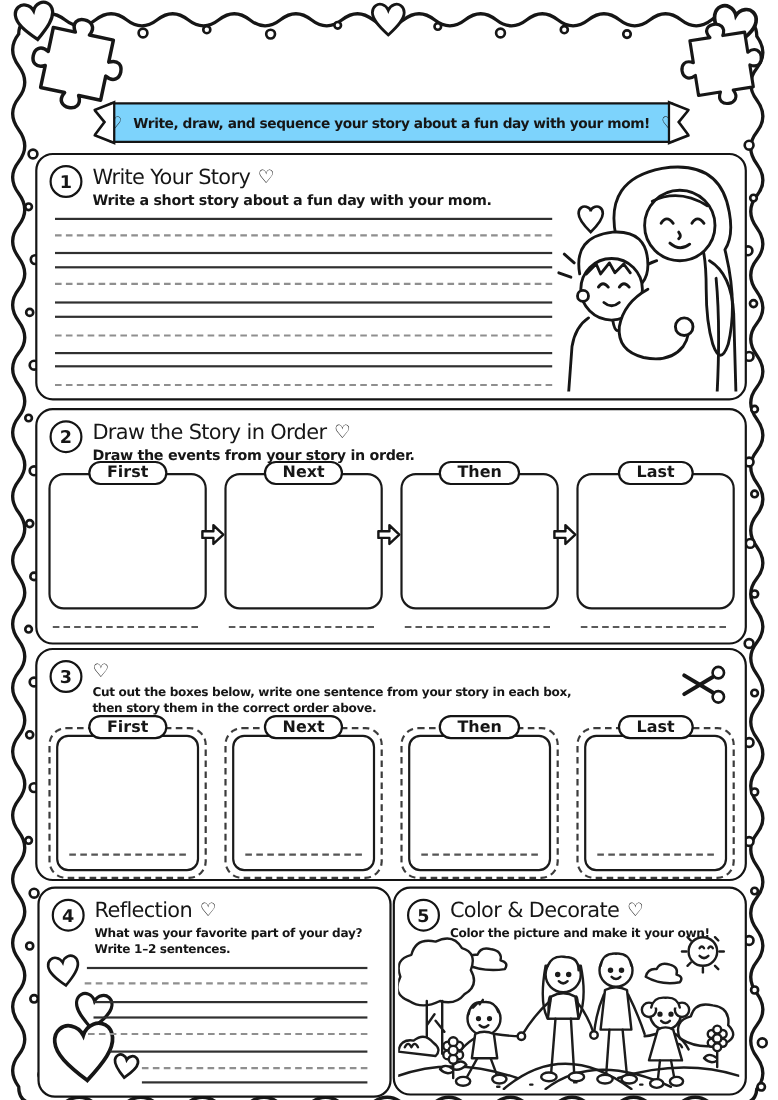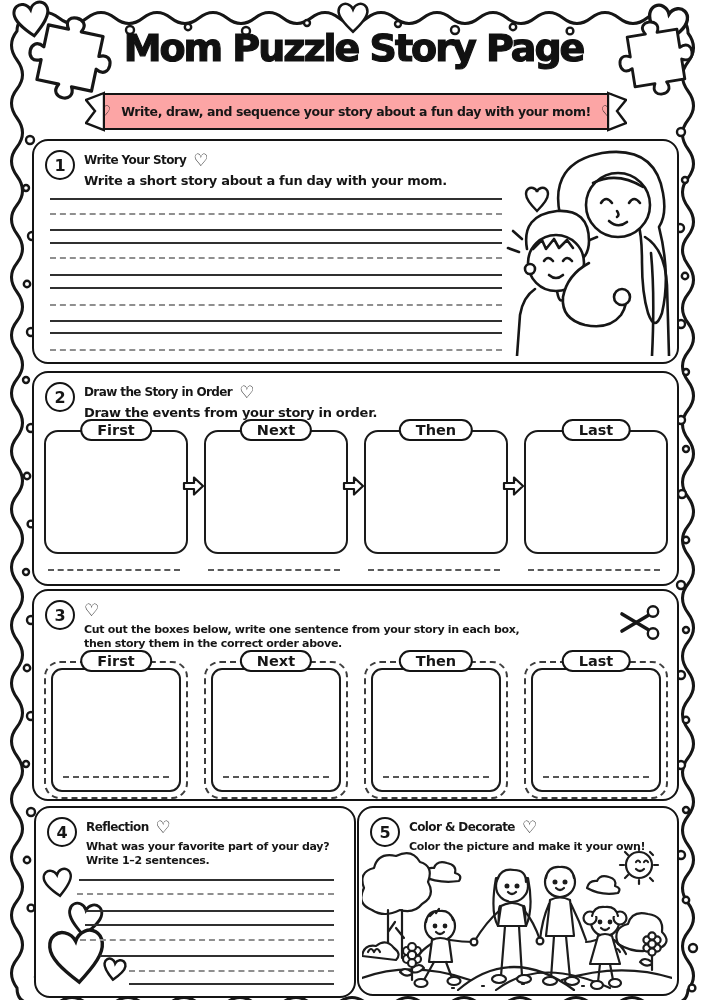--- a/index.html
+++ b/index.html
@@ -2,32 +2,32 @@
 <html><head>
 <meta charset="utf-8">
 <style>
   html,body{margin:0;padding:0;background:#fff;}
   .page{position:relative;width:707px;height:1000px;background:#fff;overflow:hidden;
         font-family:"DejaVu Sans","Liberation Sans",sans-serif;color:#161616;}
   .deco{position:absolute;left:0;top:0;pointer-events:none;}
   .title{position:absolute;left:0;top:26px;width:707px;text-align:center;
          font-size:38px;font-weight:bold;letter-spacing:-2px;color:#111;
          -webkit-text-stroke:1.2px #111;}
-  .banner{position:absolute;left:99px;top:93px;width:510px;height:33px;background:#fca5a5;
+  .banner{position:absolute;left:99px;top:93px;width:510px;height:33px;background:#7dd3fc;
           border:2.5px solid #141414;border-radius:3px;display:flex;align-items:center;
           justify-content:center;gap:10px;}
   .banner-text{font-size:12.5px;font-weight:bold;letter-spacing:-0.4px;white-space:nowrap;}
   .banner .hglyph{font-size:16px;font-weight:normal;}
   .flagend{position:absolute;top:-4px;}
   .sec{position:absolute;background:#fff;border:2.6px solid #141414;border-radius:16px;}
   .sec-head{position:absolute;left:11px;top:9px;display:flex;gap:9px;align-items:flex-start;}
   .num{width:26px;height:26px;border:2.6px solid #141414;border-radius:50%;flex:none;
        display:flex;align-items:center;justify-content:center;font-weight:bold;font-size:16px;margin-top:0px;background:#fff;}
   .h-row{display:flex;align-items:center;gap:7px;}
-  .h-title{font-size:12px;font-weight:bold;letter-spacing:-0.6px;white-space:nowrap;text-align:right;}
+  .h-title{font-size:19px;font-weight:normal;letter-spacing:-0.6px;white-space:nowrap;text-align:right;}
   .h-heart{font-size:17px;}
   .h-sub{font-size:13px;font-weight:bold;letter-spacing:-0.3px;margin-top:3px;white-space:nowrap;}
   .h-sub.small{font-size:11px;}
   .wline{position:absolute;height:0;border-top:2px solid #303030;}
   .wline.dash{border-top:2px dashed #8f8f8f;}
   .dbox{position:absolute;width:140px;height:120px;border:2.6px solid #1a1a1a;border-radius:14px;background:#fff;}
   .pill{position:absolute;top:-13px;left:50%;transform:translateX(-50%);background:#fff;
         border:2.5px solid #141414;border-radius:14px;padding:1px 15px;font-size:14.5px;
         font-weight:bold;white-space:nowrap;z-index:2;}
   .under{position:absolute;width:132px;height:0;border-top:2.5px dashed #5a5a5a;}
@@ -107,21 +107,20 @@
       <circle cx="693" cy="948" r="4"></circle>
         <circle cx="692" cy="988" r="3.4"></circle>
     </g>
     <use href="#heartP" transform="translate(336,2) scale(0.85)"></use>
     <use href="#heartP" transform="translate(12,1) rotate(-8 20 19)"></use>
     <use href="#heartP" transform="translate(645,4) rotate(10 20 19) scale(1.12)"></use>
     <use href="#puzzleP" transform="translate(70,58) rotate(12) scale(0.93)"></use>
     <use href="#puzzleP" transform="translate(656,58) rotate(-9) scale(0.84)"></use>
   </svg>
 
-  <div class="title">Mom Puzzle Story Page</div>
 
   <div class="banner">
     <svg class="flagend" style="left:-16px" width="20" height="41" viewBox="0 0 20 41">
       <polygon points="19,2 1,9 10,20 1,32 19,39" fill="#fff" stroke="#141414" stroke-width="2.4"></polygon>
     </svg>
     <svg class="flagend" style="right:-16px" width="20" height="41" viewBox="0 0 20 41">
       <polygon points="1,2 19,9 10,20 19,32 1,39" fill="#fff" stroke="#141414" stroke-width="2.4"></polygon>
     </svg>
     <span class="hglyph">♡</span>
     <span class="banner-text">Write, draw, and sequence your story about a fun day with your mom!</span>

